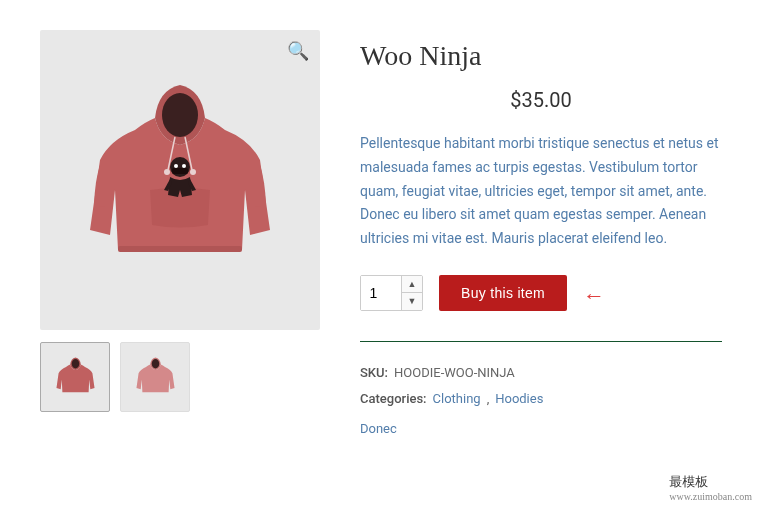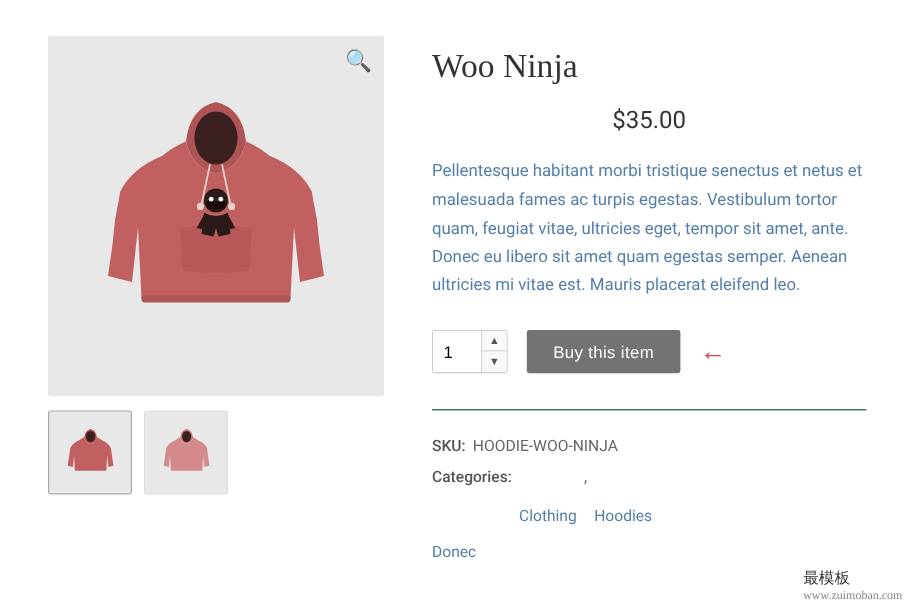--- a/index.html
+++ b/index.html
@@ -131,21 +131,21 @@
       justify-content: center;
       font-size: 9px;
       color: #555;
       padding: 0;
       line-height: 1;
     }
     .qty-btn:first-child {
       border-bottom: 1px solid #ccc;
     }
     .buy-btn {
-      background: #737373;
+      background: #b91c1c;
       color: #fff;
       border: none;
       padding: 0 22px;
       height: 36px;
       font-size: 14px;
       cursor: pointer;
       border-radius: 2px;
       font-weight: 500;
       letter-spacing: 0.3px;
     }
@@ -166,21 +166,20 @@
       gap: 6px;
     }
     .meta-label {
       color: #555;
       font-weight: 500;
     }
     .meta-link {
       color: #537eab;
       text-decoration: none;
       cursor: pointer;
-      margin-top: 32px;
     }
     .edit-link {
       color: #537eab;
       text-decoration: none;
       font-size: 13px;
       cursor: pointer;
       display: inline-block;
       margin-top: 4px;
     }
     .watermark {

